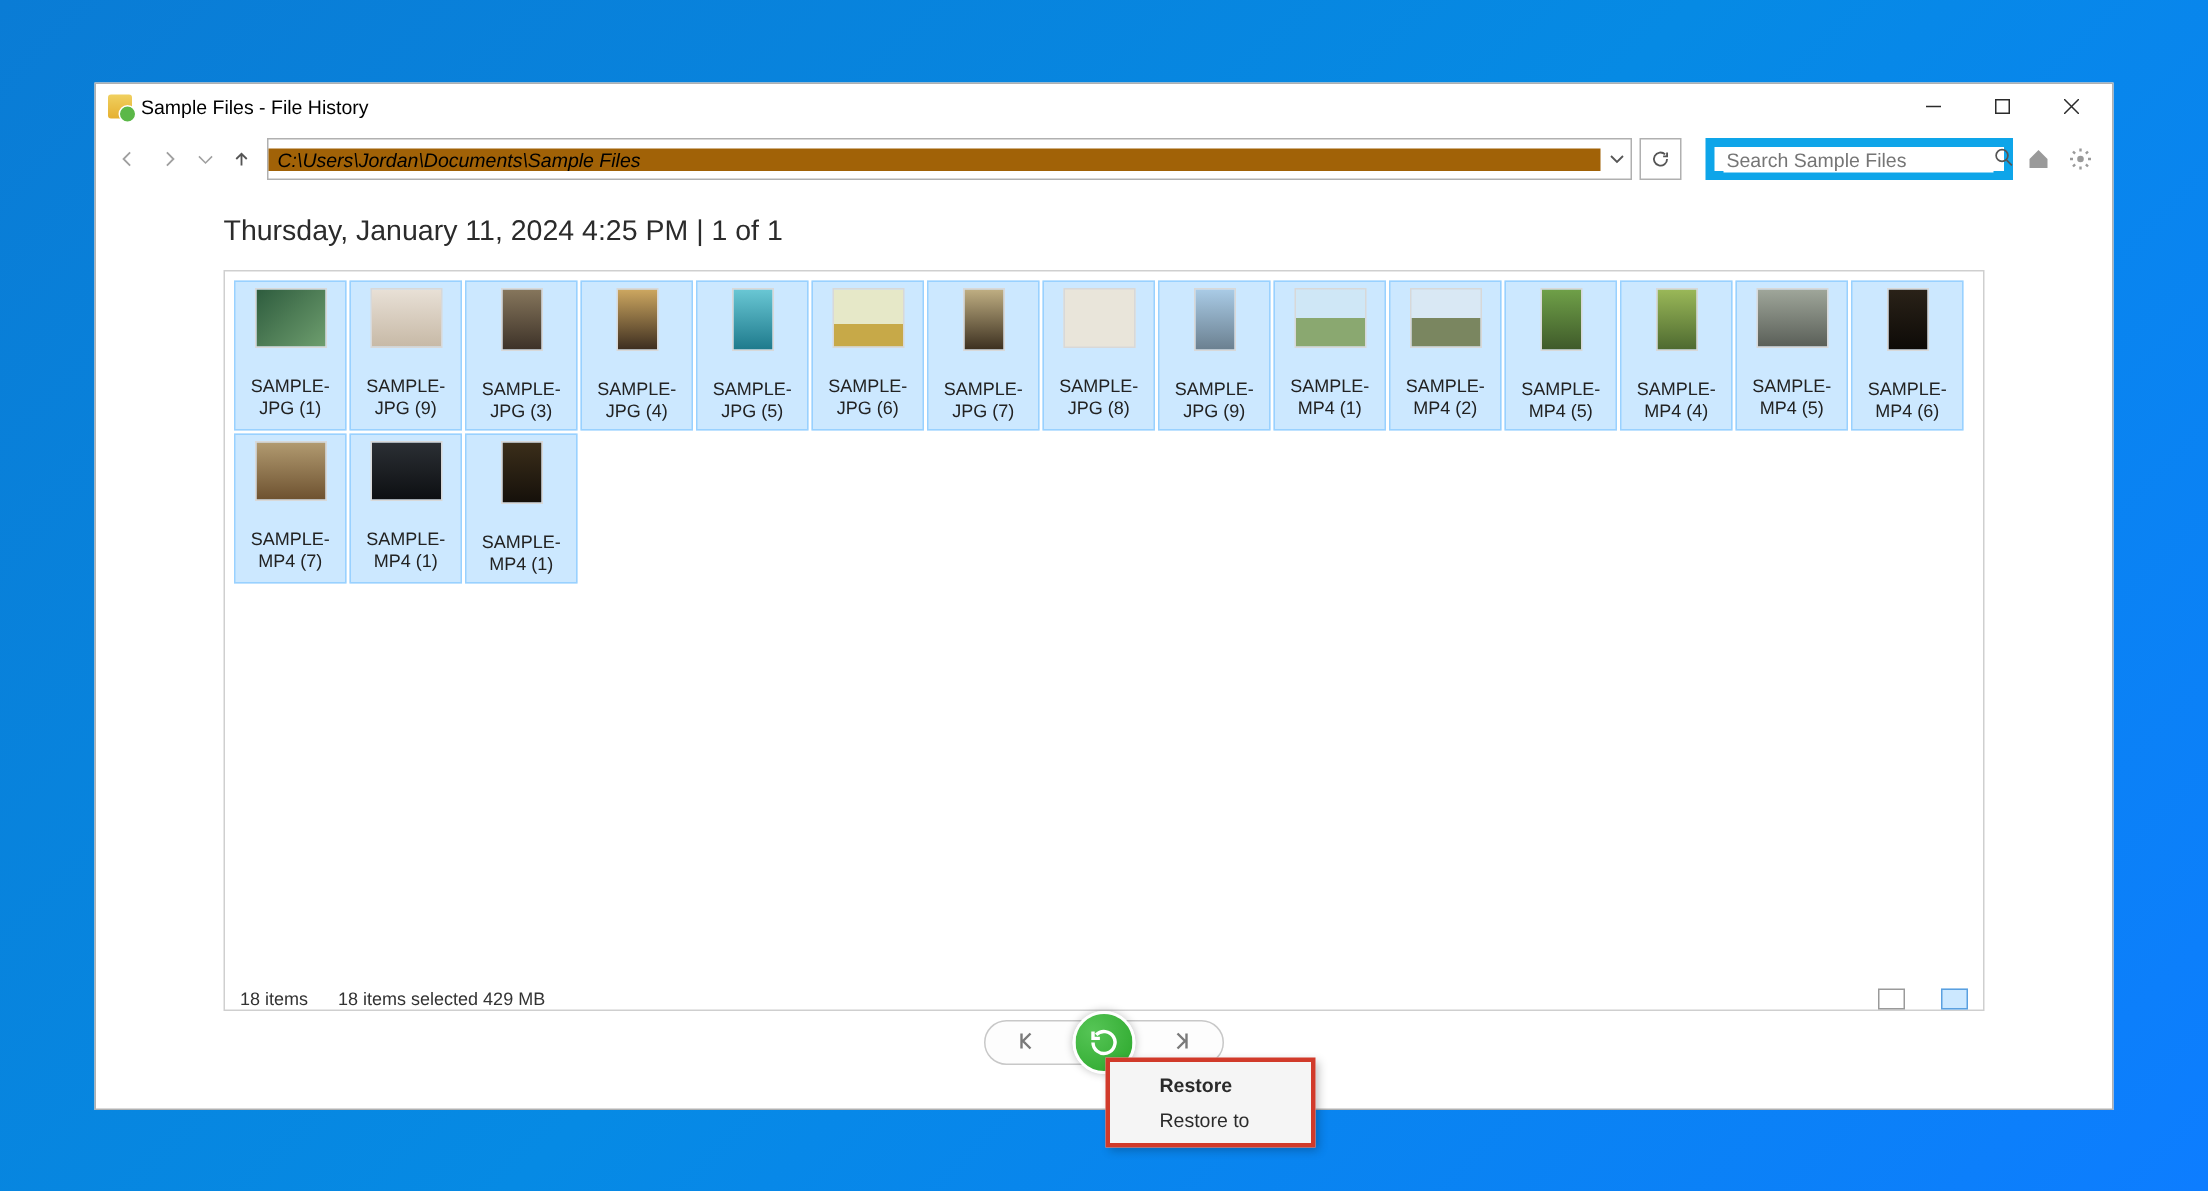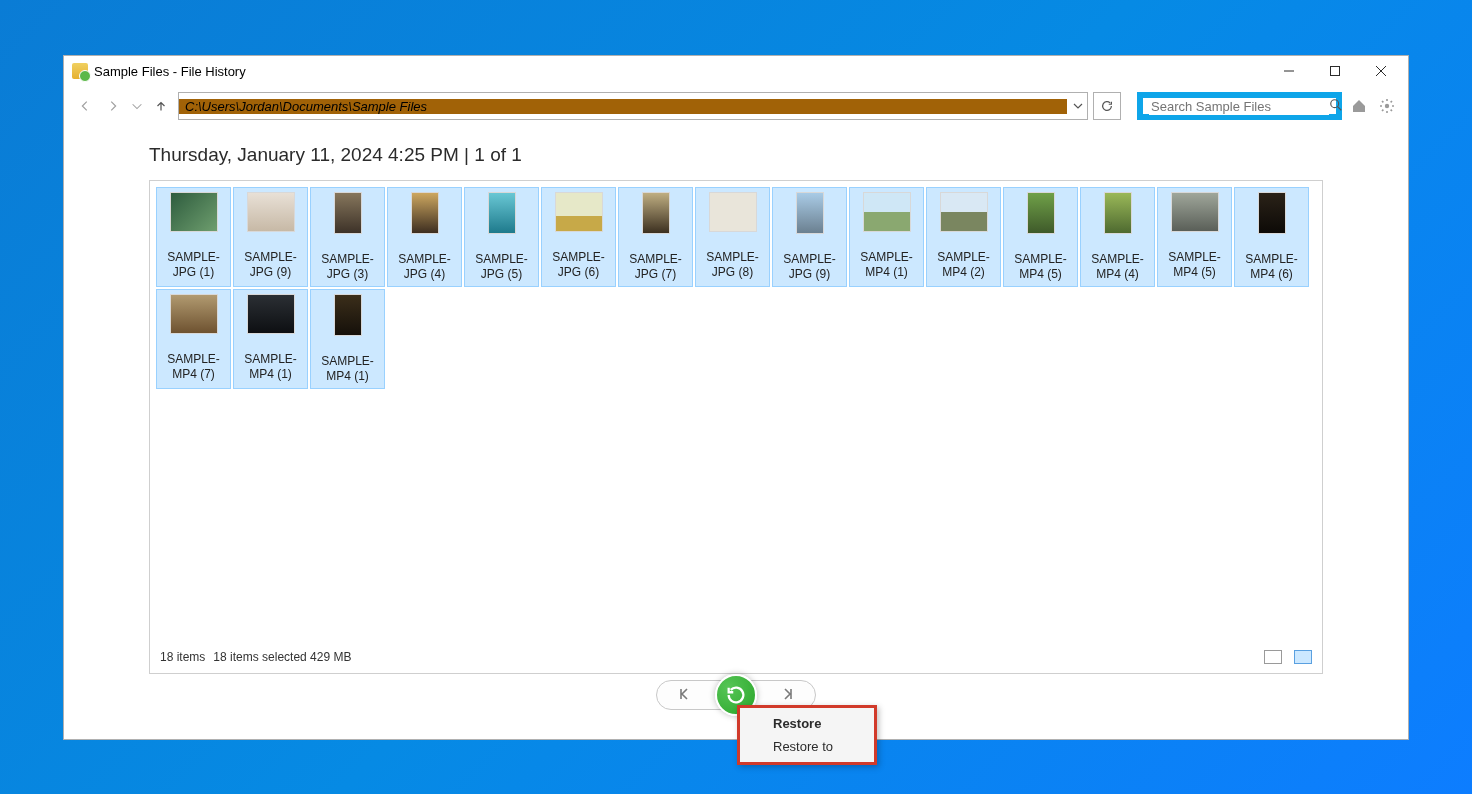--- a/index.html
+++ b/index.html
@@ -153,24 +153,24 @@
   .thumb.t13 { width:28px; height:42px; background:linear-gradient(#9ab858,#4e6a30);}
   .thumb.t14 { background:linear-gradient(#9fa69a,#5a5f58);}
   .thumb.t15 { width:28px; height:42px; background:linear-gradient(#2a2218,#0d0a07);}
   .thumb.t16 { background:linear-gradient(#b19a70,#6e5230);}
   .thumb.t17 { background:linear-gradient(#2b2f34,#0d0f12);}
   .thumb.t18 { width:28px; height:42px; background:linear-gradient(#3b2e1a,#15100a);}
   .lbl { font-size:12px; color:#222; line-height:1.25; word-break:break-word;}
   .statusrow {
     height:24px;
     border-top:1px solid transparent;
-    display:flex; align-items:flex-start;
+    display:flex; align-items:flex-end;
     padding:0 10px;
     font-size:12px; color:#333;
-    gap:8px;
+    gap:20px;
   }
   .statusrow .flex { flex:1; }
   .viewbtn { width:18px; height:14px; border:1px solid #9a9a9a; margin-left:4px;}
   .viewbtn.active { background:#cce8ff; border-color:#5aa0e0;}
   .bottombar {
     height:65px;
     display:flex; align-items:flex-start; justify-content:center;
     position:relative;
     padding-top:6px;
   }

